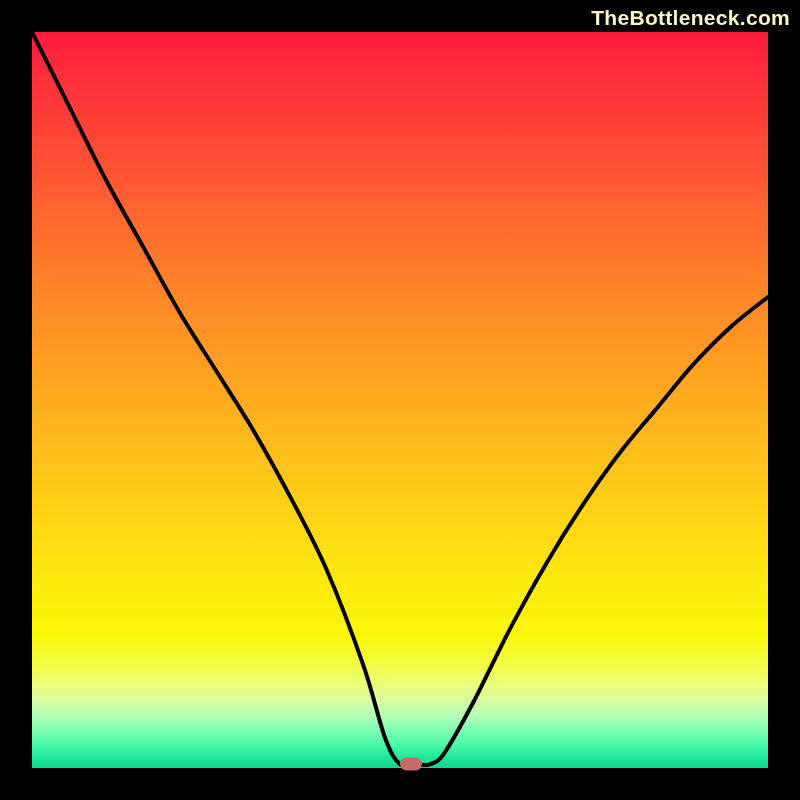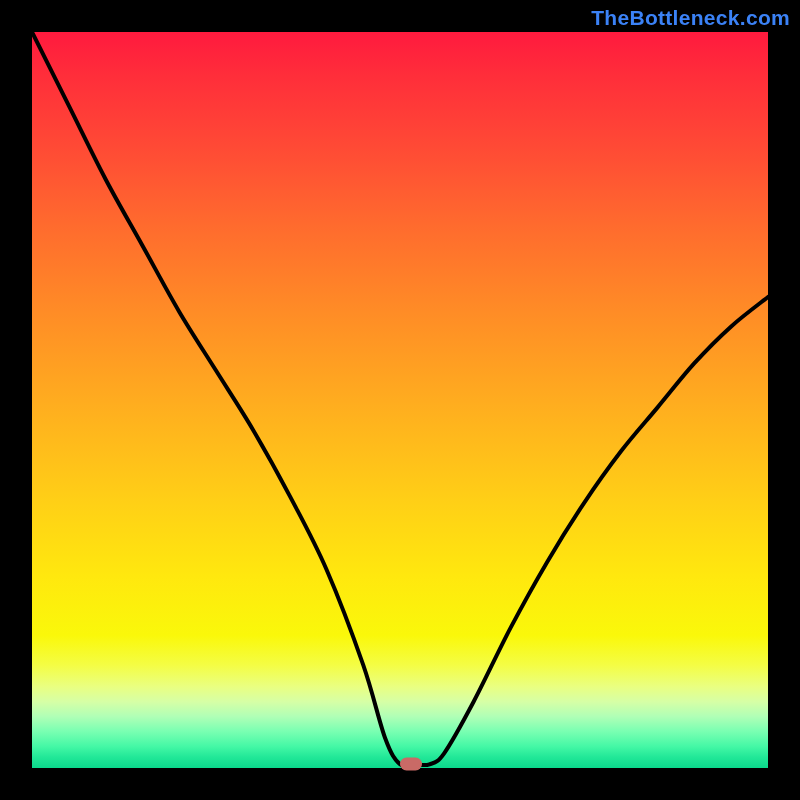--- a/index.html
+++ b/index.html
@@ -41,21 +41,21 @@
       #46f8a6 97%,
       #22e898 98.5%,
       #0bd98c 100%);
   }
   .watermark {
     position: absolute;
     top: 6px;
     right: 10px;
     font-size: 21px;
     font-weight: 600;
-    color: #3b82f6;
+    color: #fef9c3;
     letter-spacing: 0.3px;
     user-select: none;
   }
   svg.curve {
     position: absolute;
     left: 0;
     top: 0;
     width: 736px;
     height: 736px;
     display: block;

